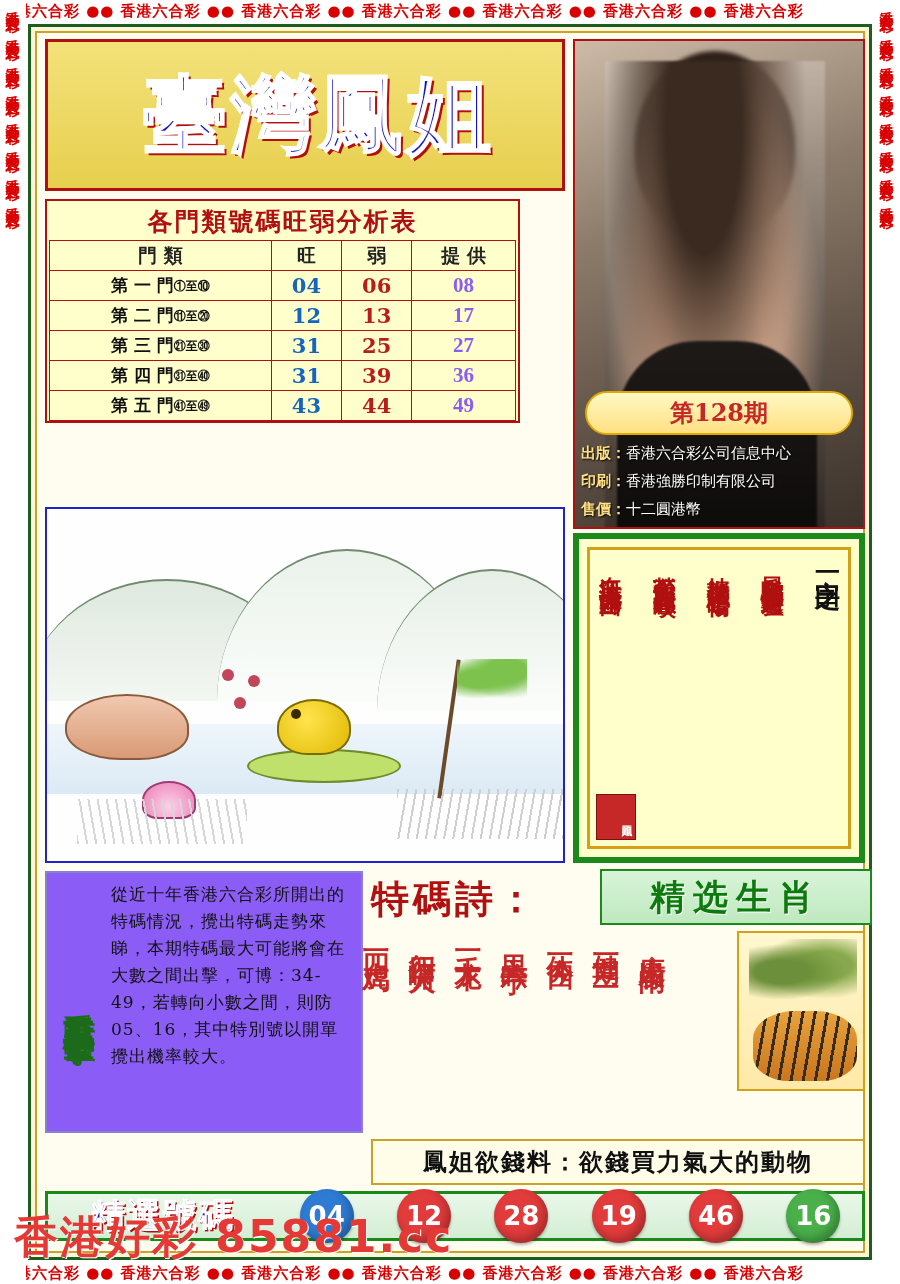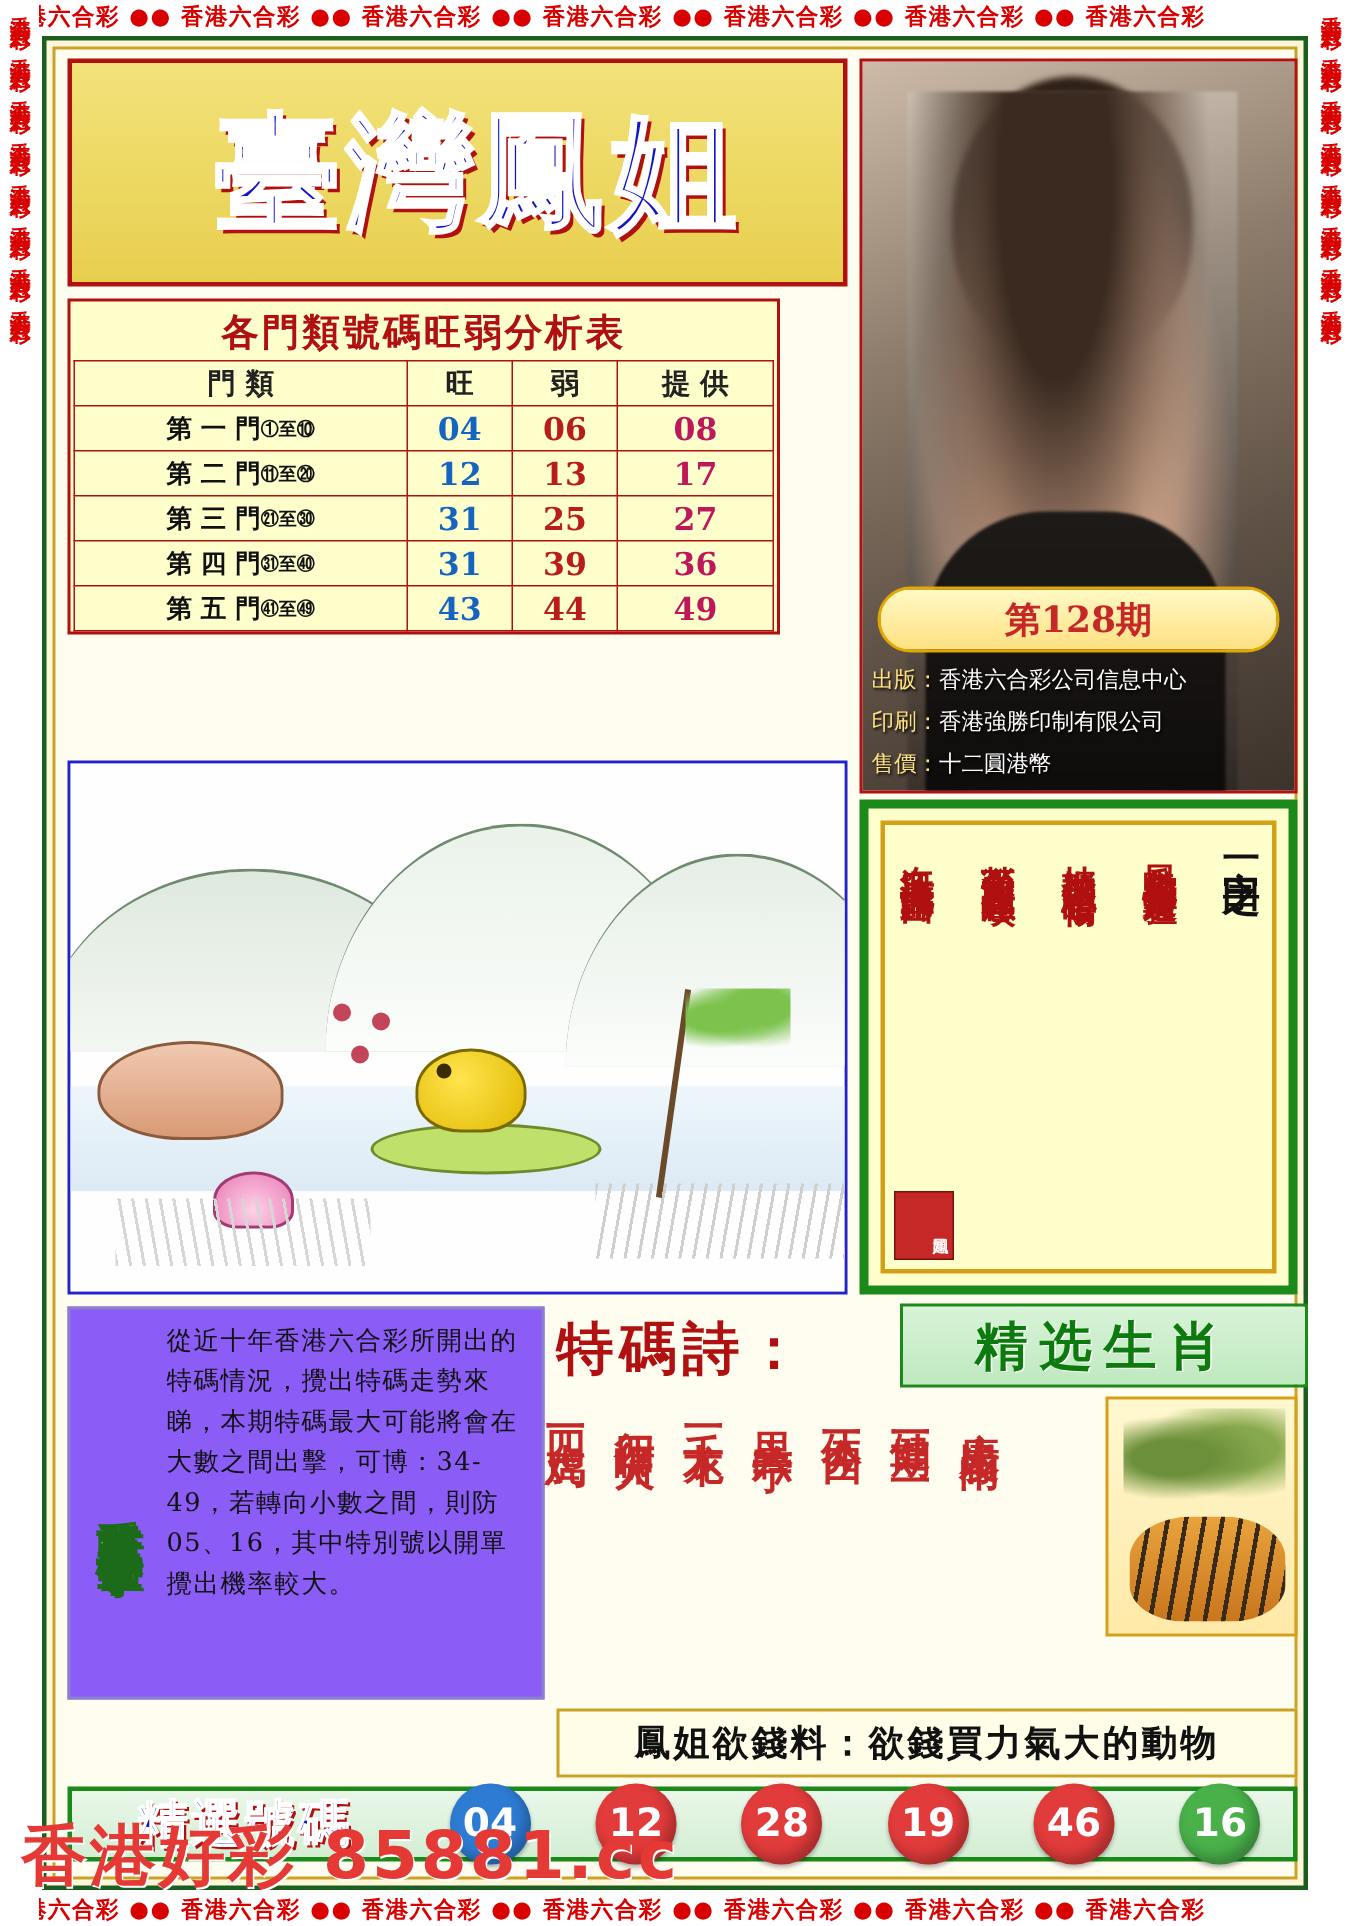--- a/index.html
+++ b/index.html
@@ -96,21 +96,21 @@
     text-align:center;
     height:27px;
     font-size:19px;
     color:#1a1a8c;
     font-weight:bold;
   }
   table.analysis th{color:#222;font-size:19px;background:#ffffcc;}
   table.analysis td.cat{color:#111;font-size:17px;text-align:center;}
   table.analysis td.num{color:#1565c0;font-size:21px;}
   table.analysis td.num.weak{color:#b91c1c;}
-  table.analysis td.num.give{color:#be185d;}
+  table.analysis td.num.give{color:#8b5cf6;font-family:Liberation Serif, serif;}
   .sub{font-size:12px;vertical-align:1px;}
 
   
   .photo{
     position:absolute;left:536px;top:6px;width:292px;height:490px;
     border:2px solid #b01010;box-sizing:border-box;
     background:linear-gradient(160deg,#cdbba8 0%,#8d7c6b 35%,#5d4f44 70%,#3c332c 100%);
     overflow:hidden;
   }
   .photo .lady{
@@ -144,21 +144,21 @@
     font-size:24px;font-weight:bold;color:#c62828;
     font-family:"DejaVu Serif","Liberation Serif",serif;
   }
   .credits{
     position:absolute;left:540px;top:406px;width:284px;height:86px;
     color:#fff;font-size:15px;line-height:28px;
     font-family:"DejaVu Serif","Liberation Serif",serif;
     text-shadow:1px 1px 2px #000;
     padding-left:4px;box-sizing:border-box;
   }
-  .credits b{color:#ffe082;font-weight:normal;}
+  .credits b{color:#ffe082;font-weight:bold;}
 
   
   .art{
     position:absolute;left:8px;top:474px;width:520px;height:356px;
     border:2px solid #2222cc;box-sizing:border-box;
     background:#ffffff;overflow:hidden;
   }
   .art .sky{position:absolute;inset:0;background:#fefefe;}
   .art .hillA{
     position:absolute;left:-20px;top:70px;width:280px;height:120px;

